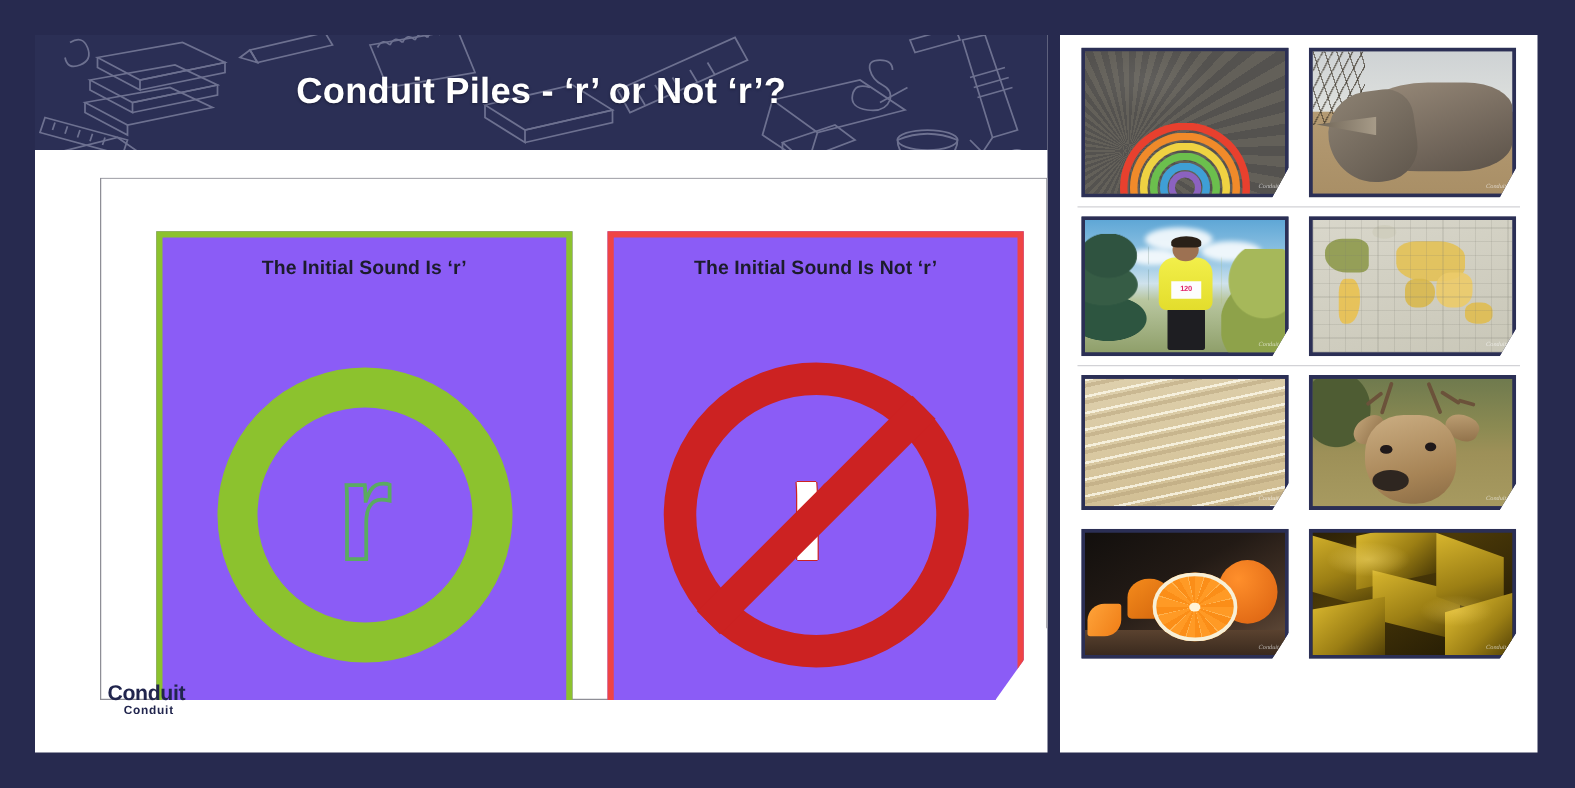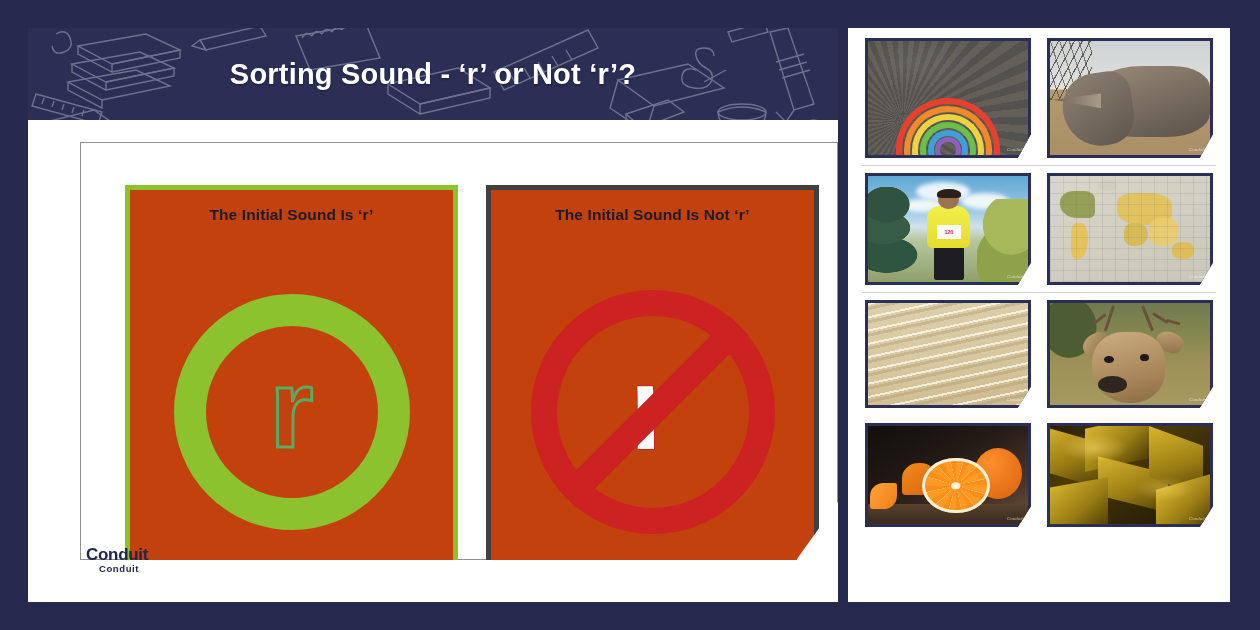--- a/index.html
+++ b/index.html
@@ -57,28 +57,28 @@
   #piles {
     position: absolute;
     left: 44px; top: 42px;
     display: flex;
     gap: 28px;
   }
 
   .pile {
     width: 333px;
     height: 426px;
-    background: #c2410c;
+    background: #8b5cf6;
     position: relative;
     display: flex;
     flex-direction: column;
     align-items: center;
   }
   .pile.green { border: 5px solid #8cc22e; }
-  .pile.red   { border: 5px solid #404040; }
+  .pile.red   { border: 5px solid #ef4444; }
 
   .pile-label {
     margin-top: 16px;
     font-size: 15.5px;
     font-weight: bold;
     color: #1c1c2c;
     letter-spacing: .1px;
   }
 
   .symbol-wrap {
@@ -509,21 +509,21 @@
         <path d="M598 86 L598 96 L614 110 L614 100"></path>
 
         <path d="M690 84 q24 -10 48 0 q0 16 -24 18 q-24 -2 -24 -18 Z"></path>
         <ellipse cx="714" cy="84" rx="24" ry="8"></ellipse>
 
         <path d="M776 96 q10 -8 18 0 M780 104 q10 8 18 0"></path>
 
         <path d="M700 4 L736 -6 L740 4 L704 14 Z"></path>
       </g>
     </svg>
-    <div id="slide-title">Sorting Sound - ‘r’ or Not ‘r’?</div>
+    <div id="slide-title">Conduit Piles - ‘r’ or Not ‘r’?</div>
   </div>
 
   <div id="content-card">
     <div id="piles">
 
       <div class="pile green">
         <div class="pile-label">The Initial Sound Is ‘r’</div>
         <div class="symbol-wrap">
           <div class="ring">
             <span class="glyph-outline">r</span>

